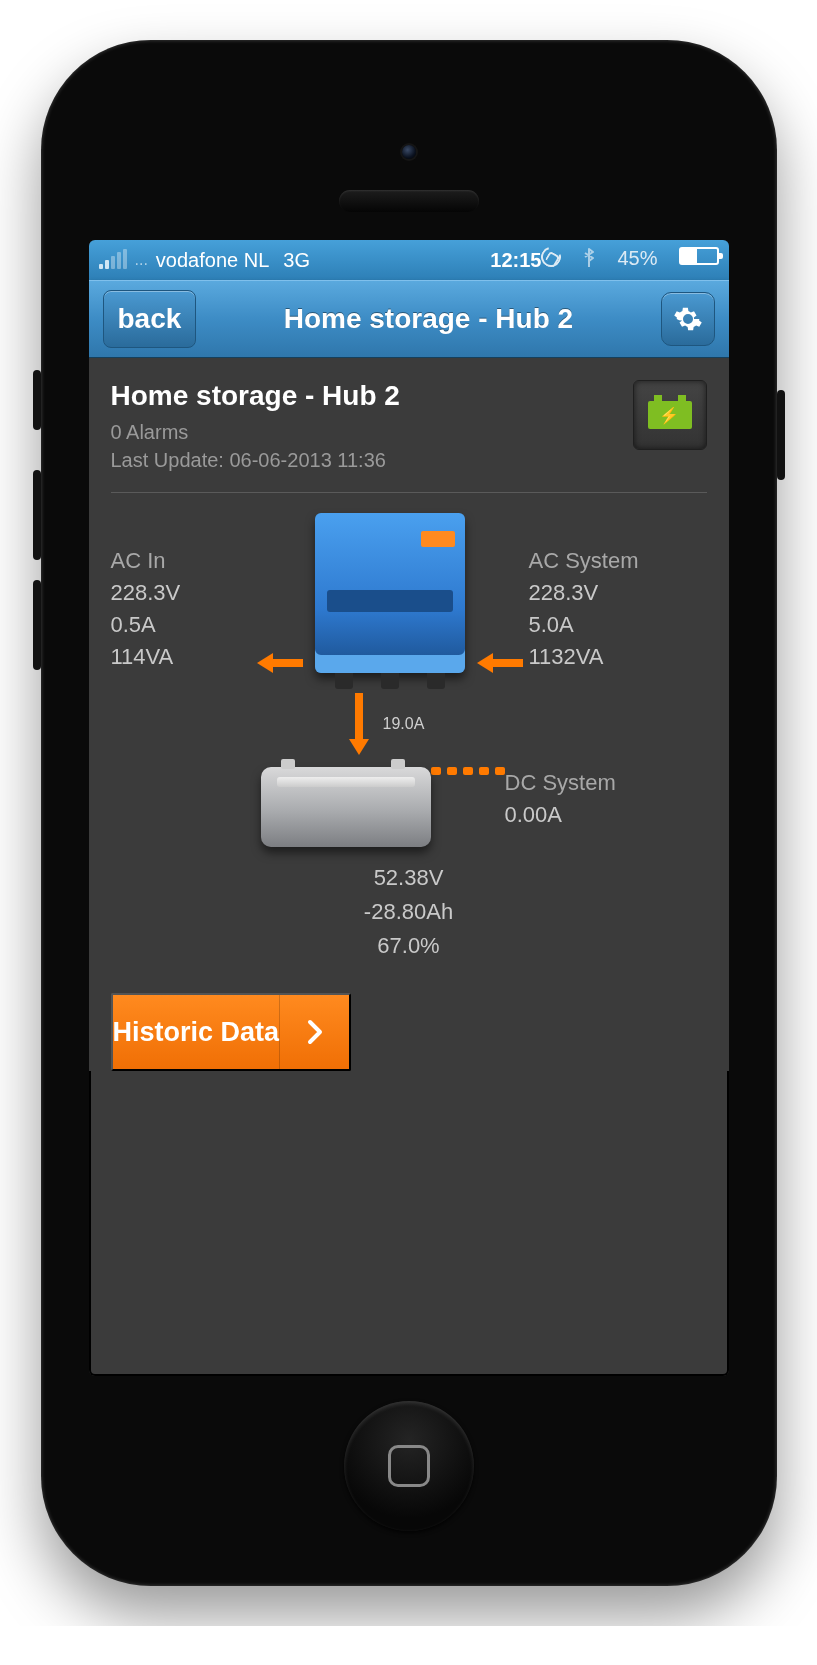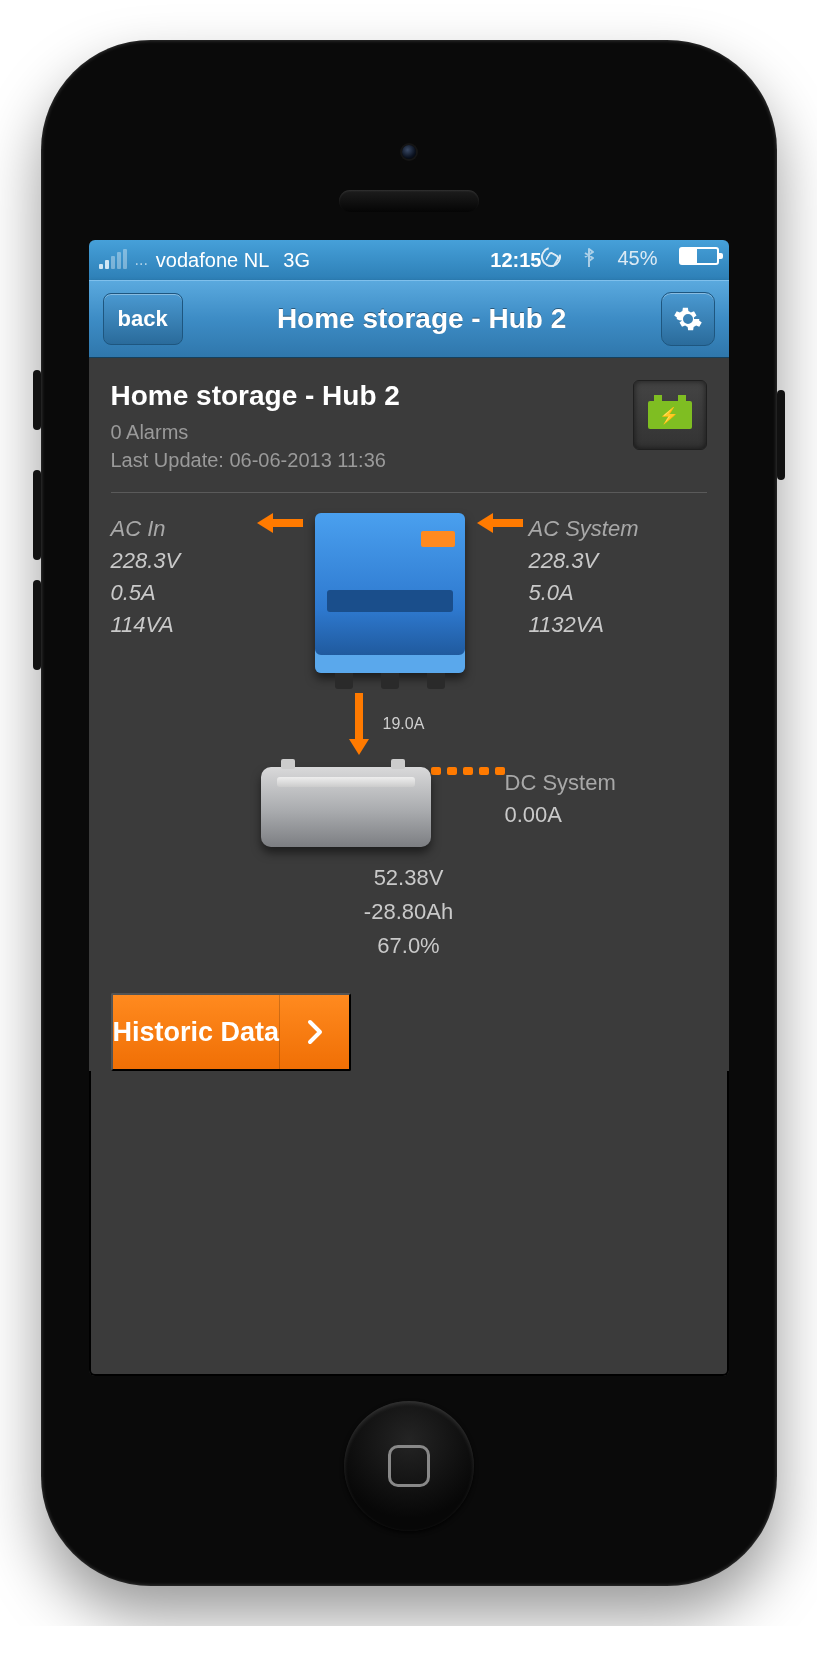--- a/index.html
+++ b/index.html
@@ -87,21 +87,21 @@
     height:78px; background:linear-gradient(#5aa9de 0%,#3d8cc5 50%,#2f77ac 100%);
     border-top:1px solid #7fc0ec; border-bottom:1px solid #14405d;
     display:flex;align-items:center;padding:0 14px;color:#fff;
     box-shadow:0 2px 4px rgba(0,0,0,.3);
   }
   .nav-btn{
     padding:12px 14px;border-radius:8px;
     background:linear-gradient(#4a99d1,#2a6b9b);
     border:1px solid #1e567f;
     box-shadow: inset 0 1px 0 rgba(255,255,255,.35);
-    font-size:22px;font-weight:600;color:#fff;
+    font-size:28px;font-weight:600;color:#fff;
   }
   .nav-title{flex:1;text-align:center;font-size:28px;font-weight:700;text-shadow:0 -1px 0 rgba(0,0,0,.4);}
   .gear-btn{
     width:54px;height:54px;border-radius:10px;
     background:linear-gradient(#4a99d1,#2a6b9b);border:1px solid #1e567f;
     box-shadow: inset 0 1px 0 rgba(255,255,255,.35);
     display:flex;align-items:center;justify-content:center;color:#fff;
   }
 
   
@@ -118,21 +118,21 @@
   }
   .batt-icon{width:44px;height:28px;background:#7fbe22;position:relative;border-radius:2px;}
   .batt-icon::before{content:"";position:absolute;top:-6px;left:6px;width:8px;height:6px;background:#7fbe22;}
   .batt-icon::after{content:"";position:absolute;top:-6px;right:6px;width:8px;height:6px;background:#7fbe22;}
   .batt-icon span{position:absolute;left:50%;top:50%;transform:translate(-50%,-50%);color:#2d4308;font-weight:900;}
 
   hr.sep{border:none;border-top:1px solid #5a5a5a;margin:18px 0 20px;}
 
   
   .diagram{position:relative;color:#c9c9c9;font-size:22px;line-height:1.45;}
-  .row1{display:flex;align-items:flex-start;gap:6px;font-style:italic;}
+  .row1{display:flex;align-items:flex-end;gap:6px;}
   .col{display:flex;flex-direction:column;}
   .col .lbl{color:#a8a8a8;font-weight:500;}
   .lcol{flex:0 0 140px;}
   .rcol{flex:0 0 160px;}
   .arrow-h{display:flex;align-items:center;color:#ff7a00;flex:0 0 auto;}
   .arrow-h .arrowhead-l{width:0;height:0;border-top:10px solid transparent;border-bottom:10px solid transparent;border-right:16px solid #ff7a00;}
   .arrow-h .shaft{width:30px;height:8px;background:#ff7a00;}
   .inverter{
     width:150px;height:160px;margin:0 6px;
     background:linear-gradient(#4aa0ef 0%, #2e79cf 60%, #1a4e8b 100%);

